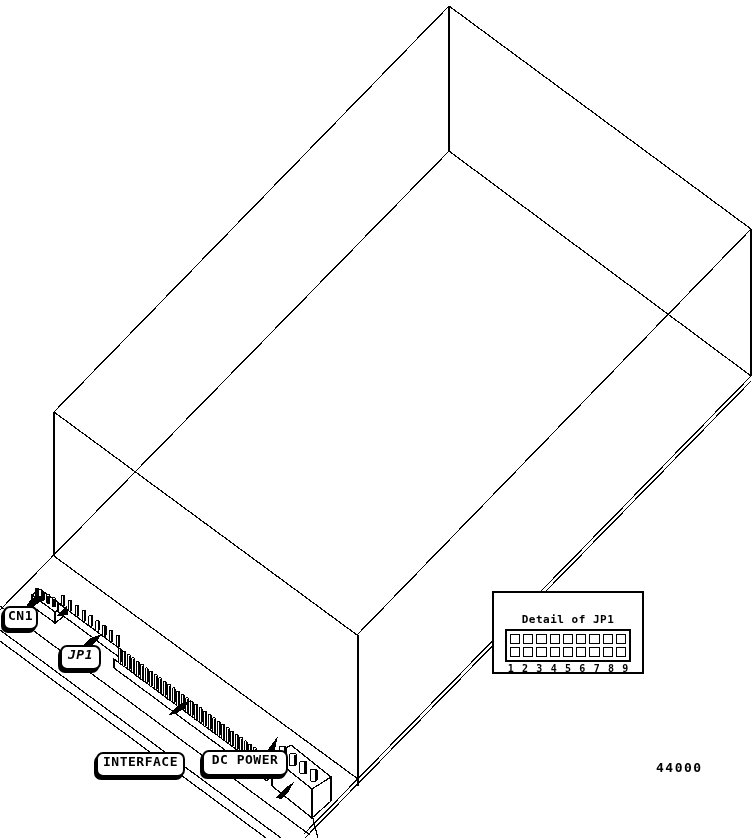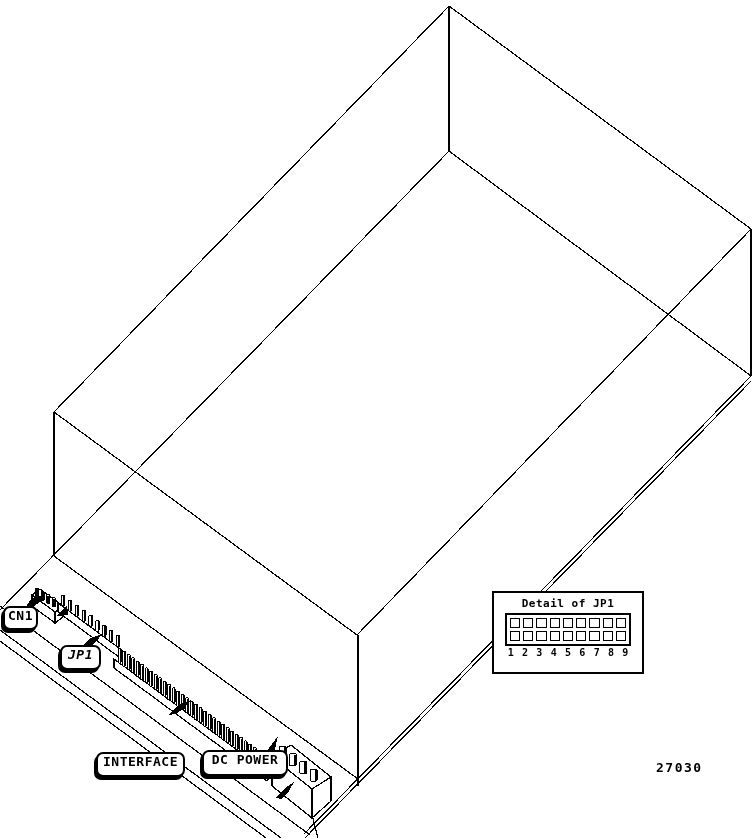--- a/index.html
+++ b/index.html
@@ -9,21 +9,21 @@
   svg.draw{position:absolute;left:0;top:0;z-index:1;}
   line,polyline{stroke:#000;stroke-width:1.2;fill:none;}
   polygon.face{fill:#fff;stroke:#000;stroke-width:1.2;}
   polygon.solid{fill:#000;stroke:none;}
   .callout{position:absolute;z-index:5;background:#fff;border:2px solid #000;
            border-radius:7px;box-shadow:-2px 3px 0 0 #000;
            display:flex;justify-content:center;
            font-weight:700;font-size:13px;letter-spacing:.5px;white-space:pre;}
   .inset{position:absolute;left:492px;top:591px;width:148px;height:79px;
          border:2px solid #000;background:#fff;z-index:5;}
-  .inset-title{text-align:center;font-weight:700;font-size:11px;margin-top:4px;
+  .inset-title{text-align:center;font-weight:700;font-size:11px;margin-top:20px;
                letter-spacing:.5px;}
   .jgrid-box{width:116px;border:2px solid #000;margin:3px auto 0;padding:3px;
              display:grid;gap:3px;}
   .jgrid-box .sq{height:10px;border:1.6px solid #000;background:#fff;box-sizing:border-box;}
   .jnums{width:126px;margin:1px auto 0;display:grid;gap:3px;
          font-weight:700;font-size:10px;text-align:center;}
   .partnum{position:absolute;left:656px;top:760px;z-index:5;
            font-size:13px;font-weight:700;letter-spacing:1.5px;}
 </style>
 </head>
@@ -230,14 +230,14 @@
         <span>3</span>
         <span>4</span>
         <span>5</span>
         <span>6</span>
         <span>7</span>
         <span>8</span>
         <span>9</span>
       </div>
   </div>
 
-  <div class="partnum">27030</div>
+  <div class="partnum">44000</div>
 </div>
 
 </body></html>

